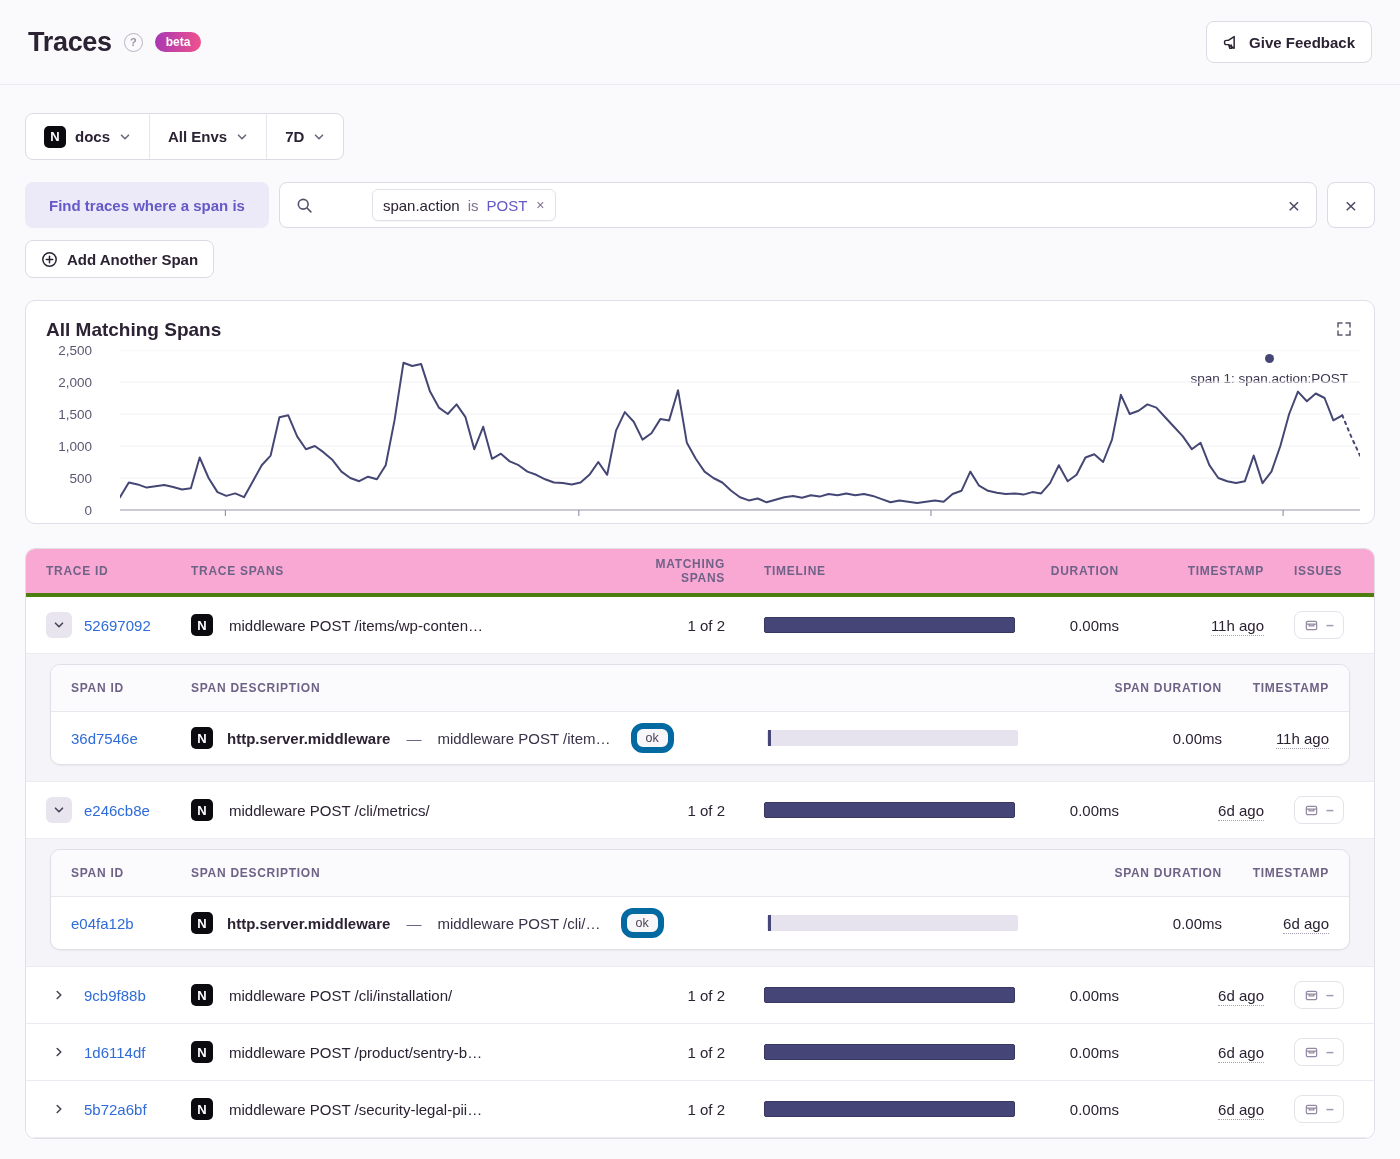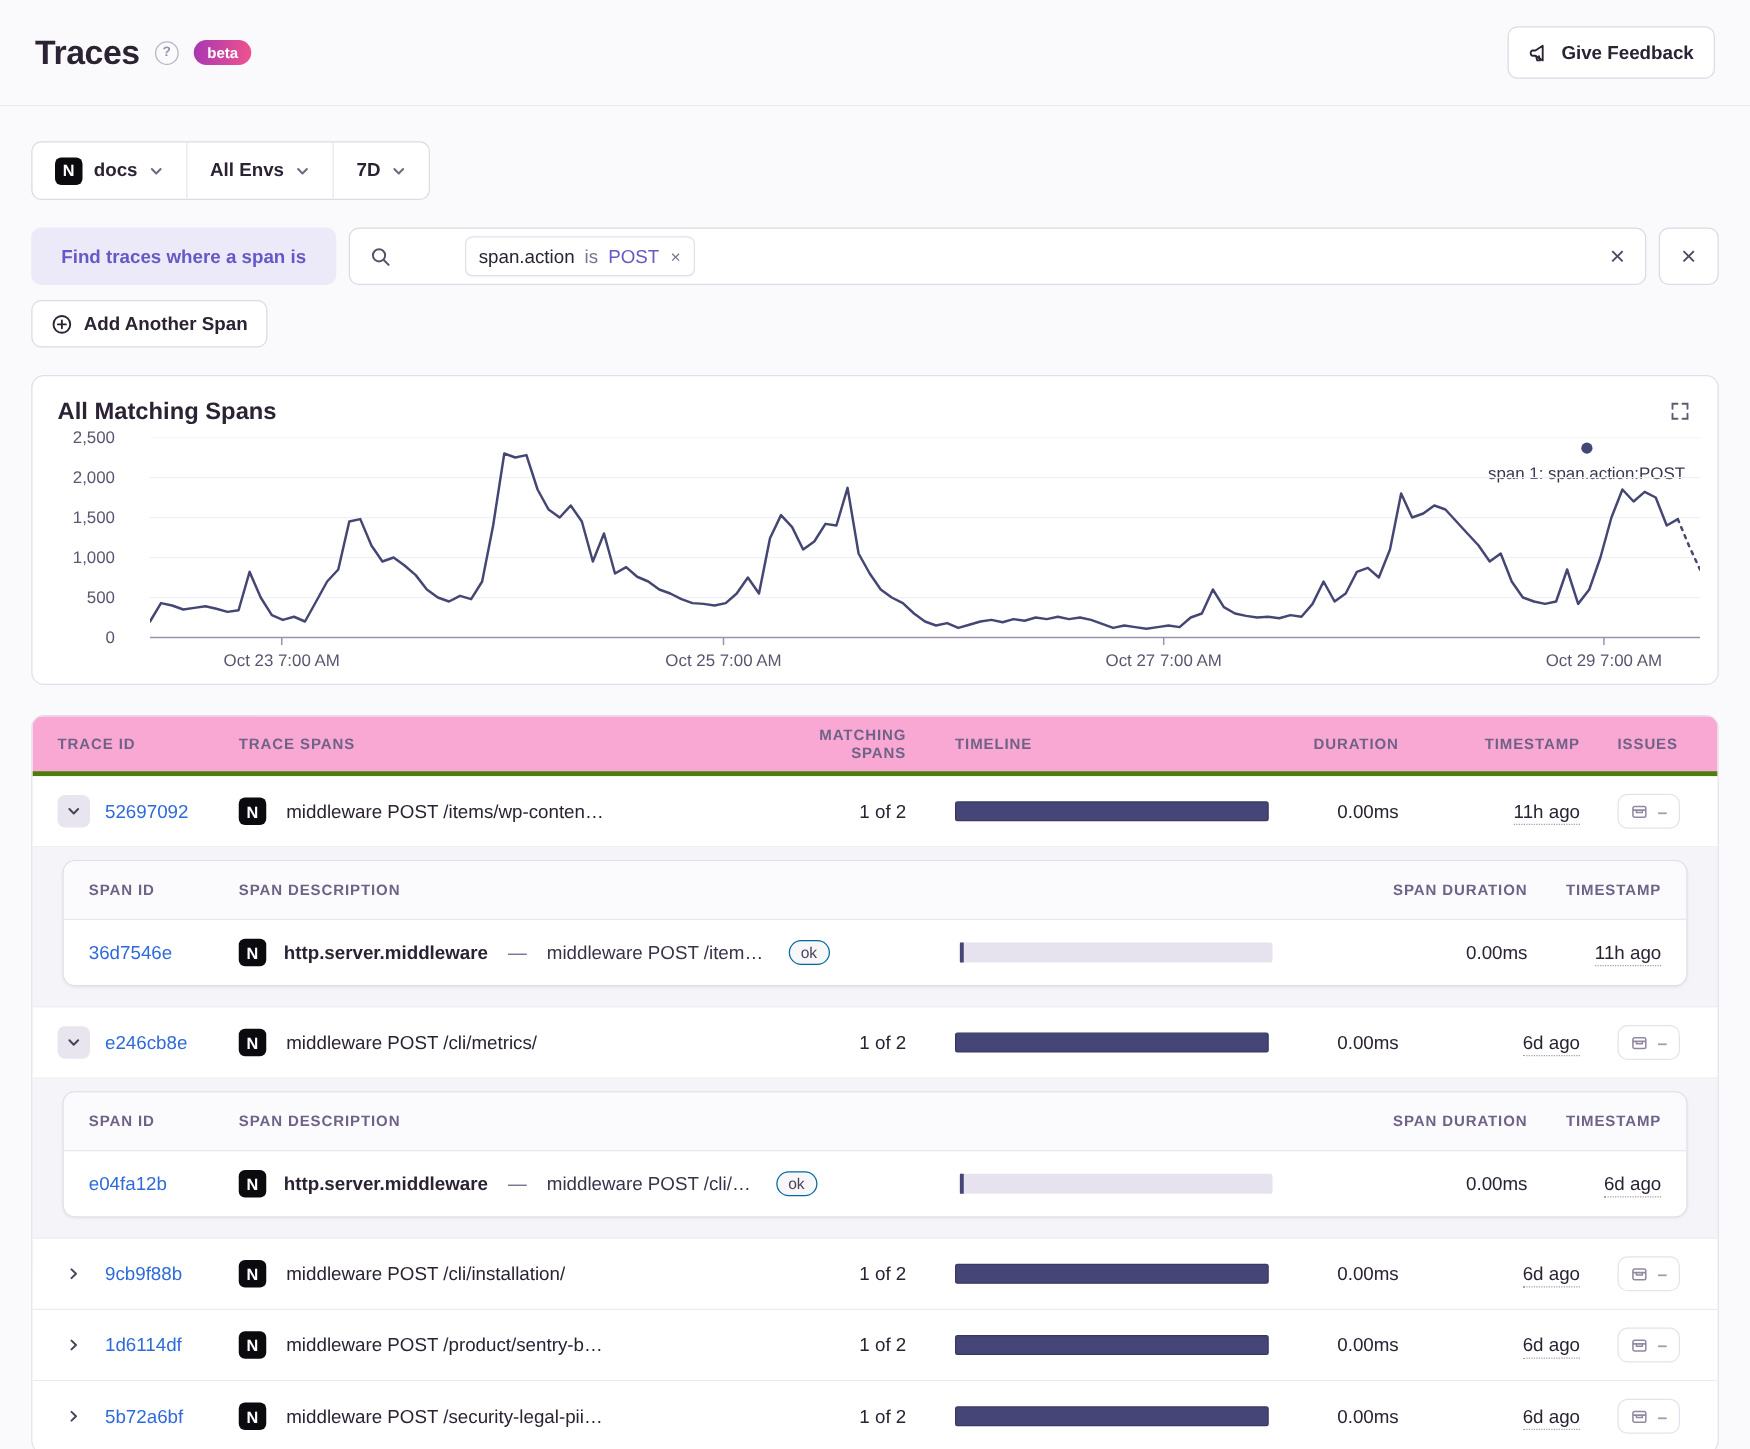--- a/index.html
+++ b/index.html
@@ -84,21 +84,21 @@
   
   .chart-card { margin-top:22px; position:relative; padding-bottom:4px; }
   .chart-head { display:flex; align-items:flex-start; justify-content:space-between; padding:18px 20px 0 20px; }
   .chart-title { font-size:19px; font-weight:700; color:#2B2233; }
   .expand-btn { background:none; border:none; color:#5F5A6E; cursor:pointer; padding:2px; }
   .chart-legend {
     position:absolute; top:53px; right:24px; display:flex; align-items:center; gap:8px;
     font-size:13.5px; color:#3C3550; cursor:pointer; background:#fff; padding:0 2px;flex-direction:column;
   }
   .legend-dot { width:9px; height:9px; border-radius:50%; background:#444674; }
-  .chart-body { display:flex; align-items:flex-start; padding:8px 14px 2px 6px;gap:18px; }
+  .chart-body { display:flex; align-items:center; padding:8px 14px 2px 6px;gap:18px; }
   .ylabels { width:70px; position:relative; height:167px; flex:none; }
   .yl { position:absolute; right:10px; transform:translateY(-50%); font-size:13.5px; color:#5C5570; }
   .yl0{top:0} .yl1{top:32px} .yl2{top:64px} .yl3{top:96px} .yl4{top:128px} .yl5{top:160px}
   .plot { flex:1; position:relative; }
   .plot svg { display:block; width:100%; height:167px; }
   .xlabels { position:relative; height:24px; }
   .xlab { position:absolute; top:4px; transform:translateX(-50%); white-space:nowrap; font-size:13.5px; color:#5C5570; }
   
   .table-card { margin-top:24px; border-radius:10px; overflow:hidden; }
   .trace-grid {
@@ -144,21 +144,21 @@
     display:grid; align-items:center; padding:0 20px;
     grid-template-columns:120px 571px 280px 180px 1fr;
   }
   .shead { height:47px; background:#FBFAFD; border-bottom:1px solid #EAE6EE; }
   .srow { height:52px; }
   .desc-cell { display:flex; align-items:center; gap:14px; min-width:0; }
   .op-name { font-weight:700; color:#2B2233; white-space:nowrap; }
   .sep { color:#6F6287; margin:0 2px; }
   .dtxt { color:#3A3248; white-space:nowrap; overflow:hidden; }
   .ok-pill {
-    border:1px solid #0369a1; background:#F7F6F9; color:#4C4358; font-size:12.5px;
+    border:6px solid #0369a1; background:#F7F6F9; color:#4C4358; font-size:12.5px;
     border-radius:12px; padding:2px 9px; margin-left:6px; flex:none;
   }
 </style>
 </head>
 <body>
 
 <header class="page-header">
   <div class="header-left">
     <h1 class="page-title">Traces</h1>
     <span class="help-icon">?</span>
@@ -258,26 +258,20 @@
             <line x1="0" x2="1253" y1="32" y2="32" stroke="#F1EFF5" stroke-width="1"></line>
             <line x1="0" x2="1253" y1="0" y2="0" stroke="#F1EFF5" stroke-width="1"></line>
             <line x1="0" x2="1253" y1="160" y2="160" stroke="#9A93AB" stroke-width="1.2"></line>
             <line x1="106.50500000000001" x2="106.50500000000001" y1="160" y2="166" stroke="#9A93AB" stroke-width="1.2"></line>
             <line x1="463.61" x2="463.61" y1="160" y2="166" stroke="#9A93AB" stroke-width="1.2"></line>
             <line x1="819.462" x2="819.462" y1="160" y2="166" stroke="#9A93AB" stroke-width="1.2"></line>
             <line x1="1175.3139999999999" x2="1175.3139999999999" y1="160" y2="166" stroke="#9A93AB" stroke-width="1.2"></line>
             <polyline points="0.0,147.2 8.9,132.5 17.9,134.4 26.9,137.6 35.8,136.3 44.8,135.0 53.7,137.0 62.7,139.5 71.6,138.2 80.5,107.5 89.5,128.0 98.5,142.1 107.4,145.9 116.4,143.4 125.3,147.2 134.3,131.2 143.2,115.2 152.2,105.6 161.1,67.2 170.0,65.3 179.0,86.4 187.9,99.2 196.9,96.0 205.8,102.4 214.8,110.1 223.8,121.6 232.7,128.0 241.7,131.2 250.6,126.7 259.6,129.3 268.5,115.2 277.4,70.4 286.4,12.8 295.3,16.0 304.3,14.1 313.3,41.6 322.2,57.6 331.2,64.0 340.1,54.4 349.1,67.2 358.0,99.2 367.0,76.8 375.9,108.8 384.9,103.7 393.8,111.4 402.8,115.2 411.7,121.6 420.6,124.8 429.6,129.3 438.5,132.5 447.5,133.1 456.4,134.4 465.4,132.5 474.3,124.8 483.3,112.0 492.3,124.8 501.2,80.6 510.1,62.1 519.1,71.7 528.0,89.6 537.0,83.2 546.0,69.1 554.9,70.4 563.9,40.3 572.8,92.8 581.8,108.8 590.7,121.6 599.6,128.0 608.6,132.5 617.6,140.8 626.5,147.2 635.4,150.4 644.4,148.5 653.4,152.3 662.3,149.8 671.3,147.2 680.2,145.9 689.2,147.8 698.1,145.3 707.0,146.6 716.0,144.0 725.0,145.3 733.9,143.4 742.9,145.3 751.8,144.0 760.7,145.9 769.7,149.1 778.6,152.3 787.6,150.4 796.5,151.7 805.5,153.0 814.5,151.7 823.4,150.4 832.3,151.7 841.3,144.0 850.3,140.8 859.2,121.6 868.1,135.7 877.1,140.8 886.1,142.7 895.0,144.0 903.9,143.4 912.9,144.6 921.9,142.1 930.8,143.4 939.8,133.1 948.7,115.2 957.6,131.2 966.6,124.8 975.6,107.5 984.5,104.3 993.4,112.0 1002.4,89.6 1011.4,44.8 1020.3,64.0 1029.3,60.8 1038.2,54.4 1047.2,57.6 1056.1,67.2 1065.0,76.8 1074.0,86.4 1083.0,99.2 1091.9,92.8 1100.8,115.2 1109.8,128.0 1118.8,131.2 1127.7,133.1 1136.7,131.2 1145.6,105.6 1154.5,133.1 1163.5,121.6 1172.5,96.0 1181.4,64.0 1190.3,41.6 1199.3,51.2 1208.3,43.5 1217.2,48.0 1226.1,70.4 1235.1,65.3" fill="none" stroke="#444674" stroke-width="2" stroke-linejoin="round" stroke-linecap="round"></polyline>
             <polyline points="1235.1,65.3 1244.0,86.4 1253.0,105.6" stroke-dasharray="2.5 4.5" fill="none" stroke="#444674" stroke-width="2" stroke-linejoin="round" stroke-linecap="round"></polyline>
           </svg>
-        <div class="xlabels">
-          <span class="xlab" style="left: 8.5%;">Oct 23 7:00 AM</span>
-          <span class="xlab" style="left: 37%;">Oct 25 7:00 AM</span>
-          <span class="xlab" style="left: 65.4%;">Oct 27 7:00 AM</span>
-          <span class="xlab" style="left: 93.8%;">Oct 29 7:00 AM</span>
-        </div>
       </div>
     </div>
   </section>
 
   
   <section class="card table-card">
 
     <div class="trace-grid thead">
       <div>TRACE ID</div>
       <div>TRACE SPANS</div>

